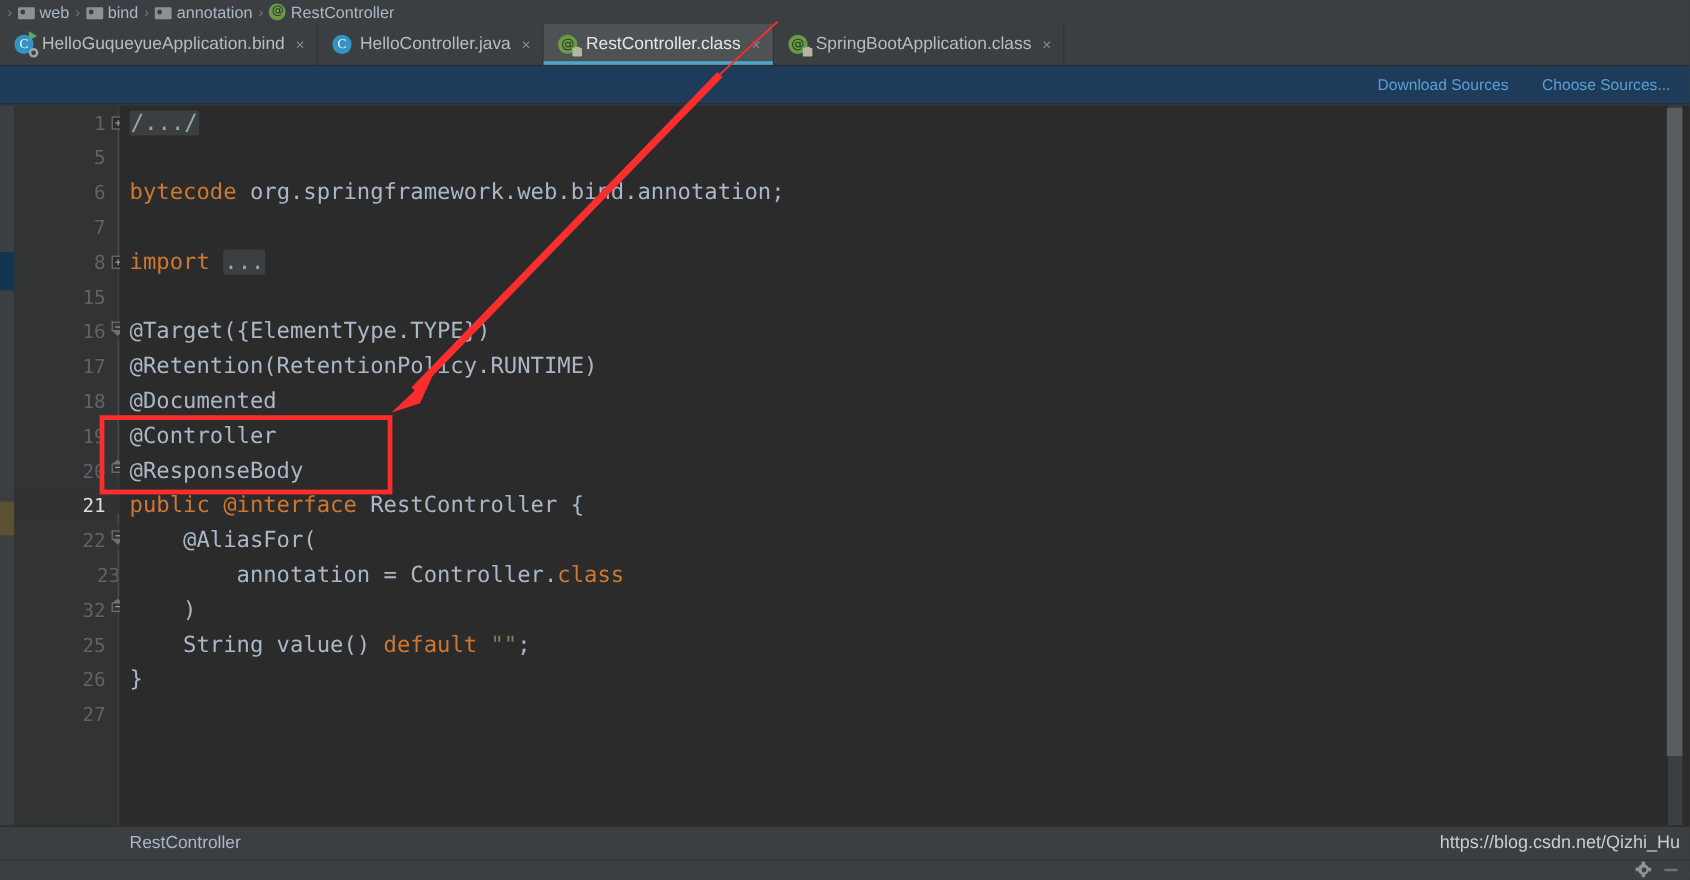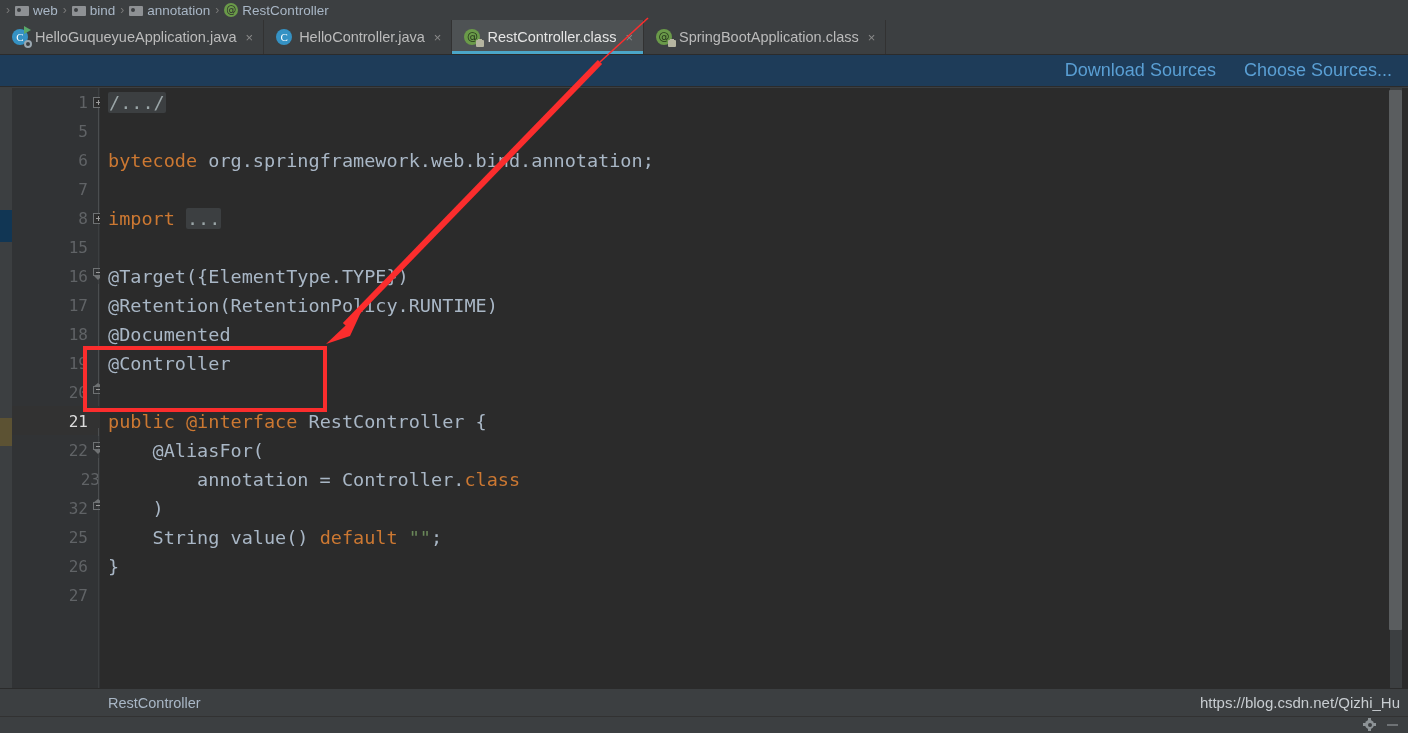--- a/index.html
+++ b/index.html
@@ -197,21 +197,21 @@
     padding-left: 14px;
   }
   .notif-links {
     margin-left: auto;
     display: flex;
     gap: 28px;
     padding-right: 16px;
   }
   .notif-link {
     color: #5a9fd4;
-    font-size: 18px;
+    font-size: 13px;
     cursor: pointer;
   }
 
   
   .editor {
     position: absolute;
     left: 0; top: 88px;
     width: 1408px; height: 600px;
     background: #2b2b2b;
     overflow: hidden;
@@ -499,21 +499,21 @@
     <span class="crumb-sep">›</span>
     <div class="crumb">
       <span class="icon-at">@</span>
       <span class="crumb-label">RestController</span>
     </div>
   </div>
 
   <div class="tab-bar">
     <div class="tab">
       <span class="icon-c icon-c-run">C</span>
-      <span class="tab-label">HelloGuqueyueApplication.java</span>
+      <span class="tab-label">HelloGuqueyueApplication.bind</span>
       <span class="tab-close">×</span>
     </div>
     <div class="tab">
       <span class="icon-c">C</span>
       <span class="tab-label">HelloController.java</span>
       <span class="tab-close">×</span>
     </div>
     <div class="tab active">
       <span class="icon-at-tab locked">@</span>
       <span class="tab-label">RestController.class</span>
@@ -589,20 +589,21 @@
     <div class="fold-line" style="top:340px; height:8px; left:98px"></div>
 
     <div class="code-area">
       <div class="code-line" style="top:0px"><span class="fold-placeholder">/.../</span></div>
       <div class="code-line" style="top:58px"><span class="kw">bytecode</span><span class="plain"> org.springframework.web.bind.annotation;</span></div>
       <div class="code-line" style="top:116px"><span class="kw">import</span><span class="plain"> </span><span class="fold-placeholder">...</span></div>
       <div class="code-line" style="top:174px"><span class="plain">@Target({ElementType.TYPE})</span></div>
       <div class="code-line" style="top:203px"><span class="plain">@Retention(RetentionPolicy.RUNTIME)</span></div>
       <div class="code-line" style="top:232px"><span class="plain">@Documented</span></div>
       <div class="code-line" style="top:261px"><span class="plain">@Controller</span></div>
+      <div class="code-line" style="top:290px"><span class="plain">@ResponseBody</span></div>
       <div class="code-line" style="top:319px"><span class="kw">public @interface</span><span class="plain"> RestController {</span></div>
       <div class="code-line" style="top:348px"><span class="plain">    @AliasFor(</span></div>
       <div class="code-line" style="top:377px"><span class="plain">        annotation = Controller.</span><span class="kw">class</span></div>
       <div class="code-line" style="top:406px"><span class="plain">    )</span></div>
       <div class="code-line" style="top:435px"><span class="plain">    String value() </span><span class="kw">default</span><span class="plain"> </span><span class="str">""</span><span class="plain">;</span></div>
       <div class="code-line" style="top:464px"><span class="plain">}</span></div>
     </div>
 
     <div class="editor-right-bg"></div>
     <div class="scroll-track"></div>

